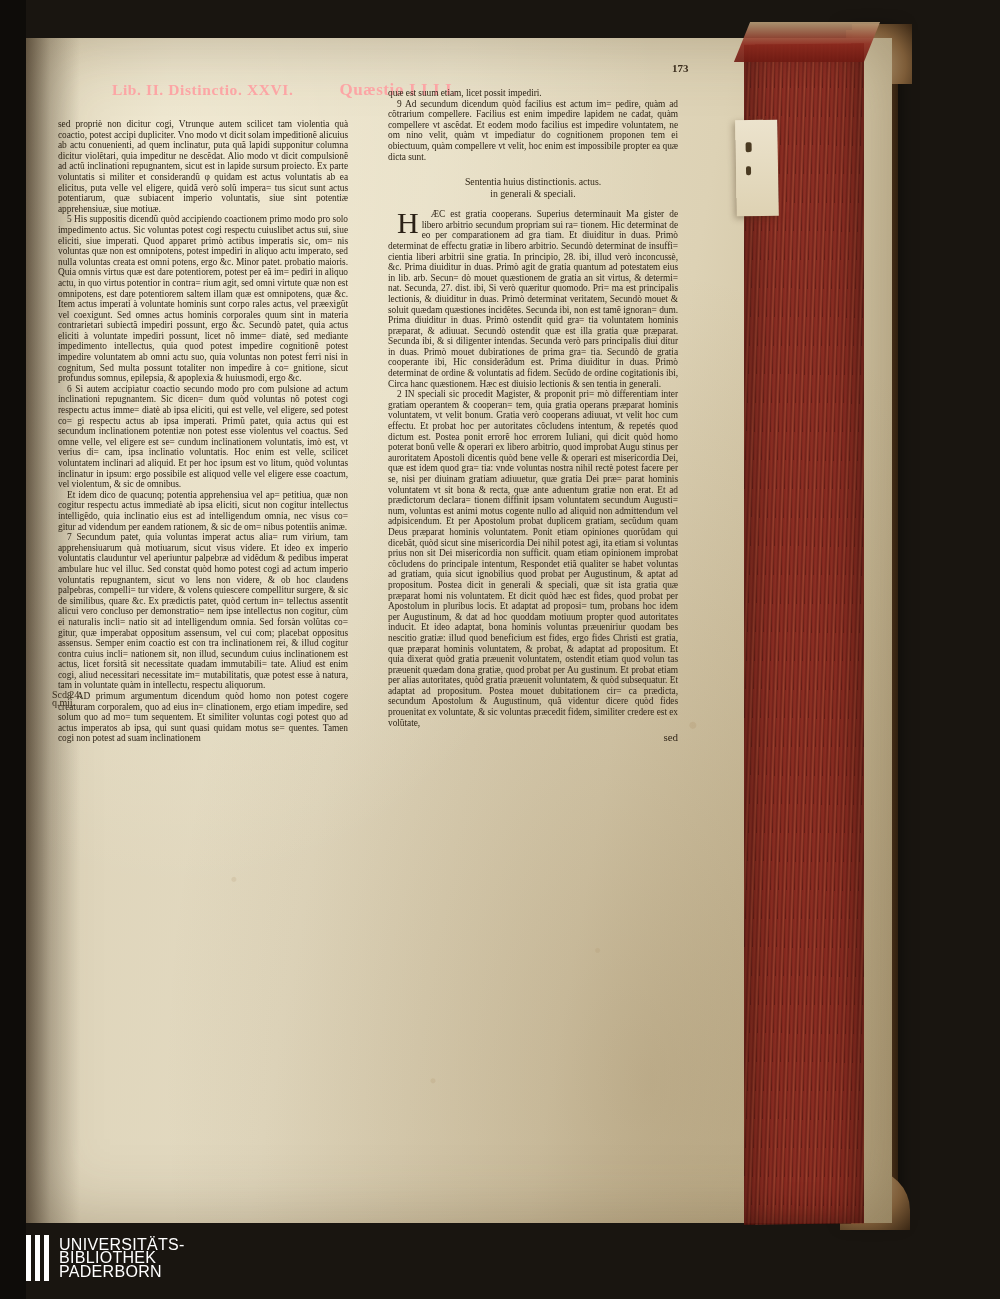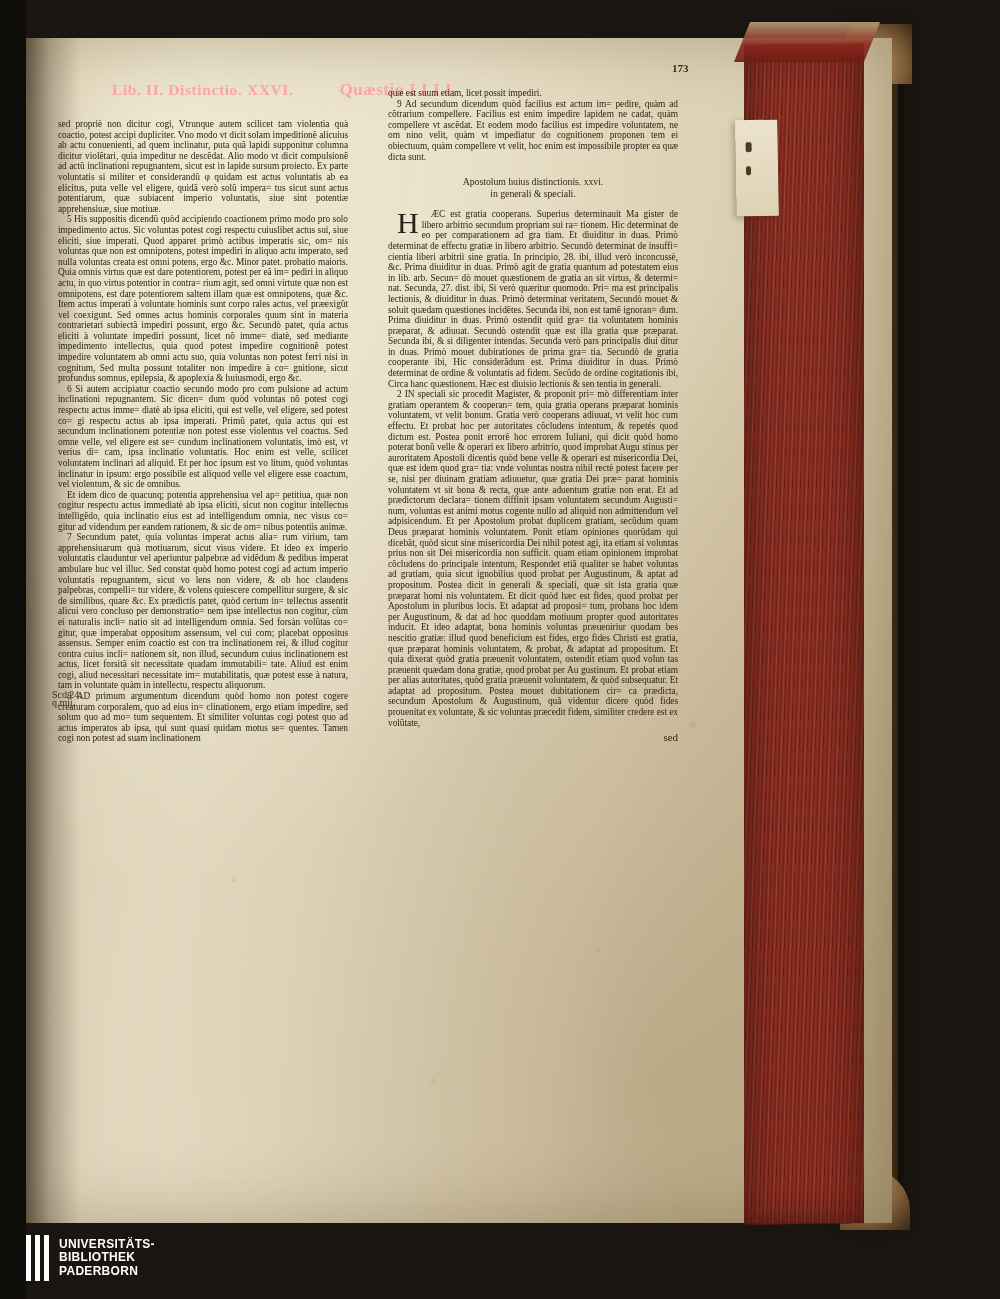--- a/index.html
+++ b/index.html
@@ -269,24 +269,24 @@
   }
   .library-bars i {
     display: block;
     width: 5px;
     height: 46px;
     background: #ffffff;
   }
   .library-text {
     color: #ffffff;
     font-family: "Liberation Sans", sans-serif;
-    font-size: 12px;
+    font-size: 16px;
     line-height: 13.5px;
     letter-spacing: 0.3px;
-    font-weight: 700;
+    font-weight: 400;
   }
 </style>
 </head>
 <body>
 
 <div id="scan">
 
   <div class="gutter-dark"></div>
 
   <div class="cover-edge"></div>
@@ -323,21 +323,21 @@
       <p>7 Secundum patet, quia voluntas imperat actus alia= rum virium, tam apprehensiuarum quà motiuarum, sicut visus videre. Et ideo ex imperio voluntatis clauduntur vel aperiuntur palpebræ ad vidẽdum &amp; pedibus imperat ambulare huc vel illuc. Sed constat quòd homo potest cogi ad actum imperio voluntatis repugnantem, sicut vo lens non videre, &amp; ob hoc claudens palpebras, compelli= tur videre, &amp; volens quiescere compellitur surgere, &amp; sic de similibus, quare &amp;c. Ex prædictis patet, quòd certum in= tellectus assentit alicui vero concluso per demonstratio= nem ipse intellectus non cogitur, cùm ei naturalis incli= natio sit ad intelligendum omnia. Sed forsàn volũtas co= gitur, quæ imperabat oppositum assensum, vel cui com; placebat oppositus assensus. Semper enim coactio est con tra inclinationem rei, &amp; illud cogitur contra cuius incli= nationem sit, non illud, secundum cuius inclinationem est actus, licet forsitã sit necessitate quadam immutabili= tate. Aliud est enim cogi, aliud necessitari necessitate im= mutabilitatis, quæ potest esse à natura, tam in voluntate quàm in intellectu, respectu aliquorum.</p>
       <p>8 AD primum argumentum dicendum quòd homo non potest cogere creaturam corporalem, quo ad eius in= clinationem, ergo etiam impedire, sed solum quo ad mo= tum sequentem. Et similiter voluntas cogi potest quo ad actus imperatos ab ipsa, qui sunt quasi quidam motus se= quentes. Tamen cogi non potest ad suam inclinationem</p>
       <div class="marginalia">Scd.24. q.mij.</div>
     </div>
 
     <div class="col right">
       <p class="noindent">quæ est suum etiam, licet possit impediri.</p>
       <p>9 Ad secundum dicendum quòd facilius est actum im= pedire, quàm ad cõtrarium compellere. Facilius est enim impedire lapidem ne cadat, quàm compellere vt ascẽdat. Et eodem modo facilius est impedire voluntatem, ne om nino velit, quàm vt impediatur do cognitionem proponen tem ei obiectuum, quàm compellere vt velit, hoc enim est impossibile propter ea quæ dicta sunt.</p>
 
       <div class="secthead">
-        <span>Apostolum huius distinctionis. xxvi.</span><br>
+        <span>Sententia huius distinctionis. actus.</span><br>
         <span>in generali &amp; speciali.</span>
       </div>
 
       <p class="dropcap-para">
         <span class="dropcap">H</span><span>ÆC est gratia cooperans. Superius determinauit Ma gister de libero arbitrio secundum propriam sui ra= tionem. Hic determinat de eo per comparationem ad gra tiam. Et diuiditur in duas. Primò determinat de effectu gratiæ in libero arbitrio. Secundò determinat de insuffi= cientia liberi arbitrii sine gratia. In principio, 28. ibi, illud verò inconcussè, &amp;c. Prima diuiditur in duas. Primò agit de gratia quantum ad potestatem eius in lib. arb. Secun= dò mouet quæstionem de gratia an sit virtus, &amp; determi= nat. Secunda, 27. dist. ibi, Si verò quæritur quomodo. Pri= ma est principalis lectionis, &amp; diuiditur in duas. Primò determinat veritatem, Secundò mouet &amp; soluit quædam quæstiones incidẽtes. Secunda ibi, non est tamẽ ignoran= dum. Prima diuiditur in duas. Primò ostendit quid gra= tia voluntatem hominis præparat, &amp; adiuuat. Secundò ostendit quæ est illa gratia quæ præparat. Secunda ibi, &amp; si diligenter intendas. Secunda verò pars principalis diui ditur in duas. Primò mouet dubirationes de prima gra= tia. Secundò de gratia cooperante ibi, Hic considerãdum est. Prima diuiditur in duas. Primò determinat de ordine &amp; voluntatis ad fidem. Secũdo de ordine cogitationis ibi, Circa hanc quæstionem. Hæc est diuisio lectionis &amp; sen tentia in generali.</span>
       </p>
 
       <p>2 IN speciali sic procedit Magister, &amp; proponit pri= mò differentiam inter gratiam operantem &amp; cooperan= tem, quia gratia operans præparat hominis voluntatem, vt velit bonum. Gratia verò cooperans adiuuat, vt velit hoc cum effectu. Et probat hoc per autoritates cõcludens intentum, &amp; repetés quod dictum est. Postea ponit errorẽ hoc errorem Iuliani, qui dicit quòd homo poterat bonũ velle &amp; operari ex libero arbitrio, quod improbat Augu stinus per auroritatem Apostoli dicentis quòd bene velle &amp; operari est misericordia Dei, quæ est idem quod gra= tia: vnde voluntas nostra nihil rectè potest facere per se, nisi per diuinam gratiam adiuuetur, quæ gratia Dei præ= parat hominis voluntatem vt sit bona &amp; recta, quæ ante aduentum gratiæ non erat. Et ad prædictorum declara= tionem diffinit ipsam voluntatem secundum Augusti= num, voluntas est animi motus cogente nullo ad aliquid non admittendum vel adpisicendum. Et per Apostolum probat duplicem gratiam, secũdum quam Deus præparat hominis voluntatem. Ponit etiam opiniones quorũdam qui dicebãt, quòd sicut sine misericordia Dei nihil potest agi, ita etiam si voluntas prius non sit Dei misericordia non sufficit. quam etiam opinionem improbat cõcludens do principale intentum, Respondet etiã qualiter se habet voluntas ad gratiam, quia sicut ignobilius quod probat per Augustinum, &amp; aptat ad propositum. Postea dicit in generali &amp; speciali, quæ sit ista gratia quæ præparat homi nis voluntatem. Et dicit quòd hæc est fides, quod probat per Apostolum in pluribus locis. Et adaptat ad proposi= tum, probans hoc idem per Augustinum, &amp; dat ad hoc quoddam motiuum propter quod autoritates inducit. Et ideo adaptat, bona hominis voluntas præueniriur quodam bes nescitio gratiæ: illud quod beneficium est fides, ergo fides Christi est gratia, quæ præparat hominis voluntatem, &amp; probat, &amp; adaptat ad propositum. Et quia dixerat quòd gratia præuenit voluntatem, ostendit etiam quod volun tas præuenit quædam dona gratiæ, quod probat per Au gustinum. Et probat etiam per alias autoritates, quòd gratia præuenit voluntatem, &amp; quòd subsequatur. Et adaptat ad propositum. Postea mouet dubitationem cir= ca prædicta, secundum Apostolum &amp; Augustinum, quã videntur dicere quòd fides prouenitat ex voluntate, &amp; sic voluntas præcedit fidem, similiter credere est ex volũtate,</p>
 
       <div class="catchword">sed</div>

